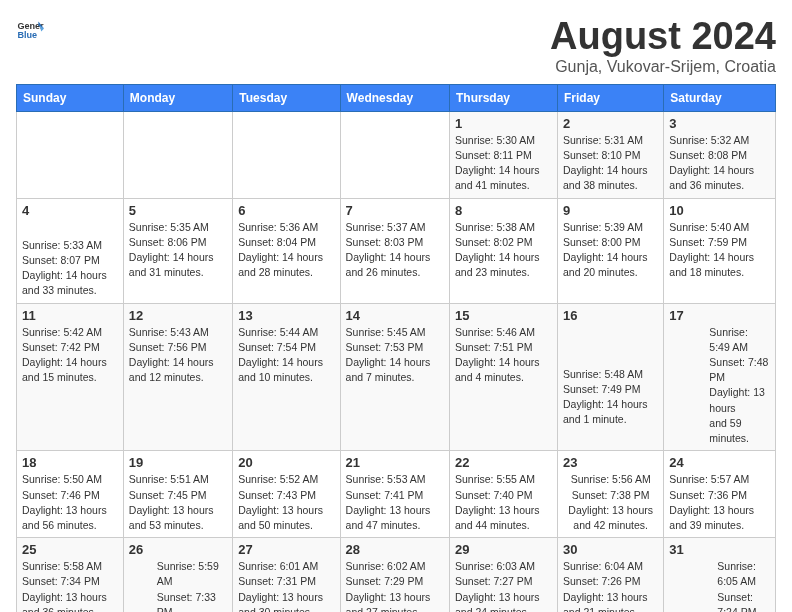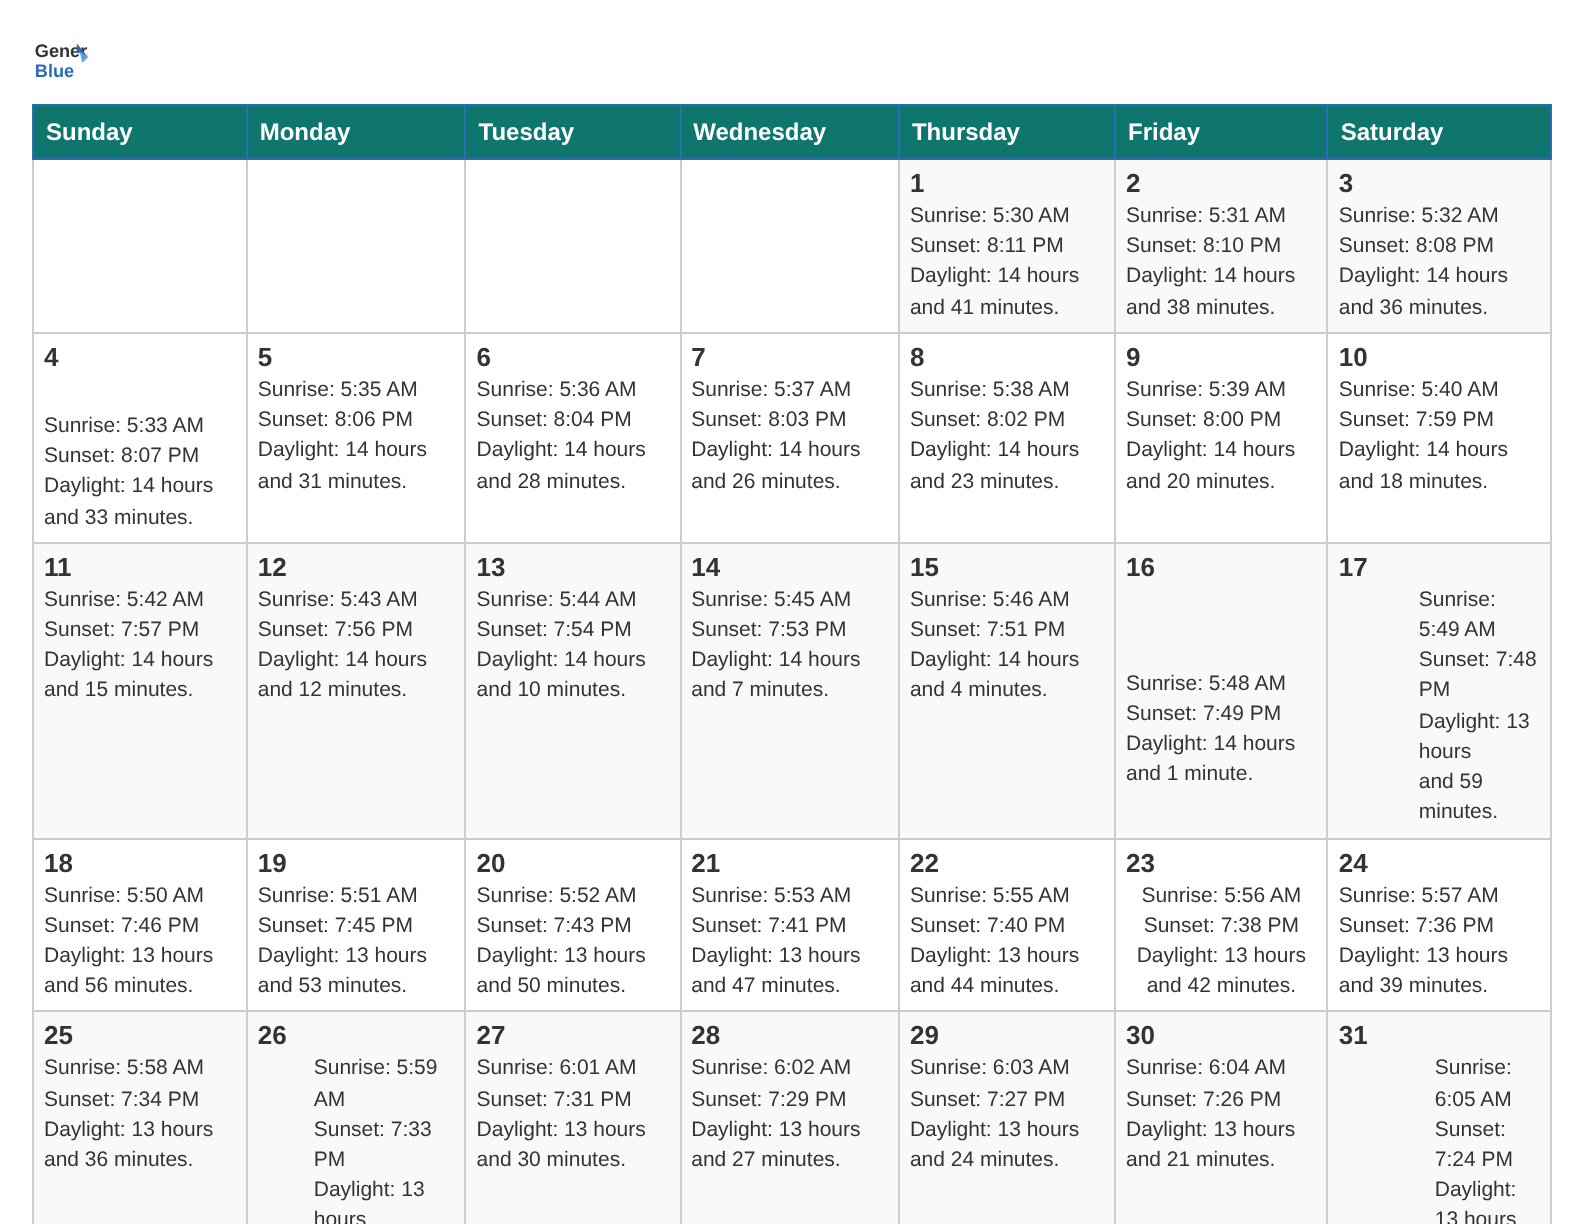--- a/index.html
+++ b/index.html
@@ -37,21 +37,21 @@
     .calendar-subtitle {
       font-size: 16px;
       color: #555;
     }
     table {
       width: 100%;
       border-collapse: collapse;
       font-size: 11px;
     }
     thead tr th {
-      background-color: #0f766e;
+      background-color: #3b82f6;
       color: #fff;
       text-align: left;
       padding: 6px 6px;
       font-size: 12px;
       font-weight: bold;
       border: 1px solid #2a6db5;
     }
     tbody tr td {
       border: 1px solid #ccc;
       vertical-align: top;
@@ -83,20 +83,24 @@
 <body>
 
 <div class="header-area">
   <div class="logo">
     <svg class="logo-icon" viewBox="0 0 40 40">
       <text x="2" y="18" font-size="13" font-weight="bold" fill="#333">General</text>
       <text x="2" y="32" font-size="13" font-weight="bold" fill="#2a6db5">Blue</text>
       <polygon points="32,8 40,18 32,14" fill="#2a6db5"></polygon>
       <polygon points="34,14 40,18 36,22" fill="#5ba3e0"></polygon>
     </svg>
+  </div>
+  <div class="title-block">
+    <div class="calendar-title">August 2024</div>
+    <div class="calendar-subtitle">Gunja, Vukovar-Srijem, Croatia</div>
   </div>
 </div>
 
 <table>
   <thead>
     <tr>
       <th>Sunday</th>
       <th>Monday</th>
       <th>Tuesday</th>
       <th>Wednesday</th>
@@ -181,21 +185,21 @@
           <div class="day-info" style="white-space: pre-line;">Sunrise: 5:40 AM
 Sunset: 7:59 PM
 Daylight: 14 hours
 and 18 minutes.</div>
         </td>
       </tr>
       <tr>
         <td>
           <span class="day-number">11</span>
           <div class="day-info" style="white-space: pre-line;">Sunrise: 5:42 AM
-Sunset: 7:57 PM
+Sunset: 7:42 PM
 Daylight: 14 hours
 and 15 minutes.</div>
         </td>
         <td>
           <span class="day-number">12</span>
           <div class="day-info" style="white-space: pre-line;">Sunrise: 5:43 AM
 Sunset: 7:56 PM
 Daylight: 14 hours
 and 12 minutes.</div>
         </td>

